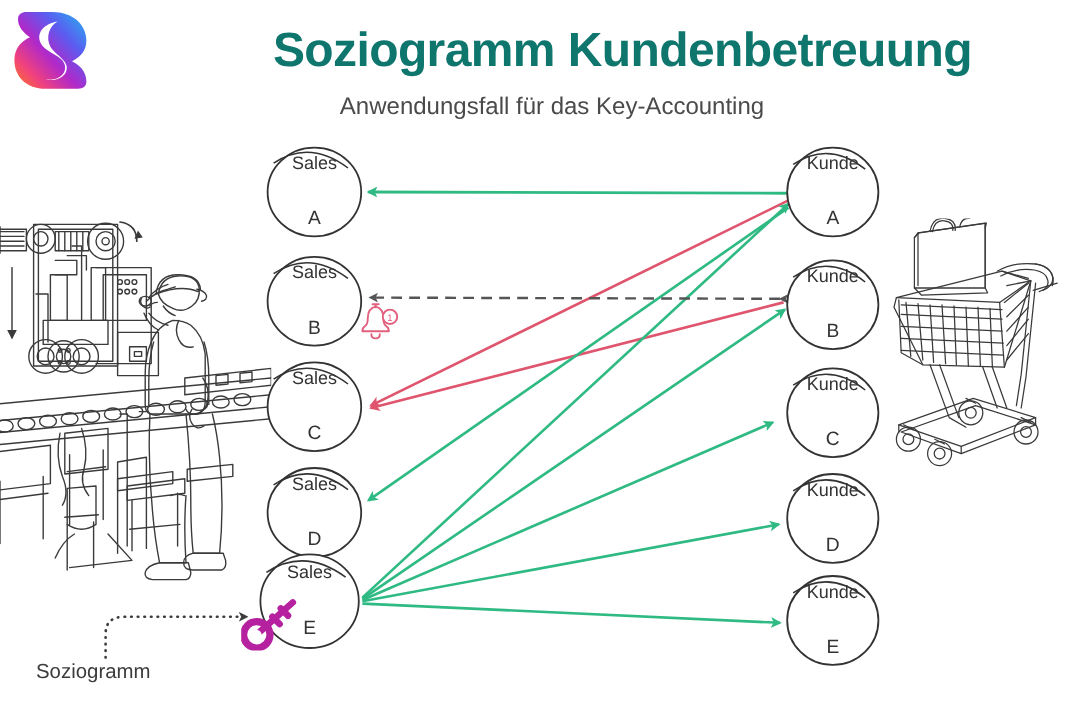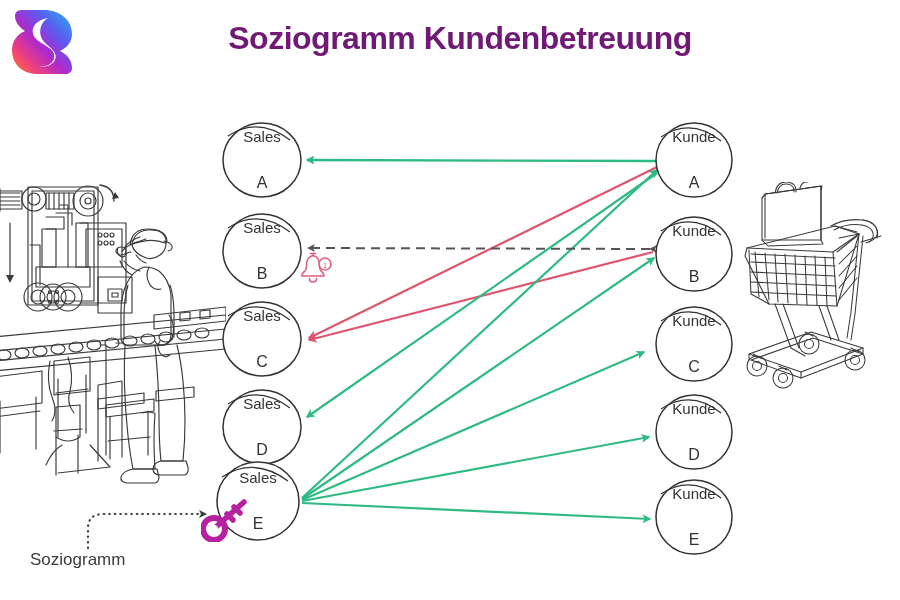--- a/index.html
+++ b/index.html
@@ -10,22 +10,22 @@
     overflow:hidden;
     position:relative;
   }
   #stage{position:absolute;left:0;top:0;width:900px;height:600px;}
   .layer{position:absolute;left:0;top:0;width:900px;height:600px;}
 
   
   #logo{position:absolute;left:8px;top:6px;width:72px;height:72px;}
   #title{
     position:absolute;left:110px;top:22px;width:700px;
-    text-align:center;
-    font-size:32px;font-weight:bold;color:#701a75;
+    text-align:right;
+    font-size:40px;font-weight:bold;color:#0f766e;
     letter-spacing:-0.5px;line-height:1;
   }
   #subtitle{
     position:absolute;left:110px;top:78px;width:700px;
     text-align:center;
     font-size:20px;color:#4a4a4a;font-weight:normal;
   }
 
   
   .node{
@@ -64,20 +64,21 @@
       </linearGradient>
     </defs>
     <path d="M36 4 C52 4 64 14 64 28 C64 37 58 42 52 45 C58 48 64 53 64 62
              C64 66 61 68 57 68 C47 68 36 68 30 68 C14 68 4 58 4 44
              C4 34 10 28 17 25 C11 21 7 16 7 10 C7 6 10 4 14 4 Z" fill="url(#lg)"></path>
     <path d="M40 12 C28 14 22 22 26 30 C30 38 44 40 46 48 C48 56 40 62 30 60
              C36 62 44 60 47 54 C51 45 38 40 34 33 C30 25 33 16 40 12 Z" fill="#ffffff"></path>
   </svg>
 
   <div id="title">Soziogramm Kundenbetreuung</div>
+  <div id="subtitle">Anwendungsfall für das Key-Accounting</div>
 
   <svg class="illus" style="left:-6px;top:155px;width:232px;height:330px;" viewBox="0 0 232 330">
     <g fill="none" stroke="#3a3a3a" stroke-width="1.15" stroke-linejoin="round" stroke-linecap="round">
 
       <path d="M34 32 L34 150 L104 150 L104 32 Z"></path>
       <path d="M38 36 L38 146 L100 146 L100 36 Z"></path>
 
       <circle cx="40" cy="44" r="12"></circle>
         <circle cx="40" cy="44" r="6"></circle>
       <circle cx="94" cy="46" r="15"></circle>

